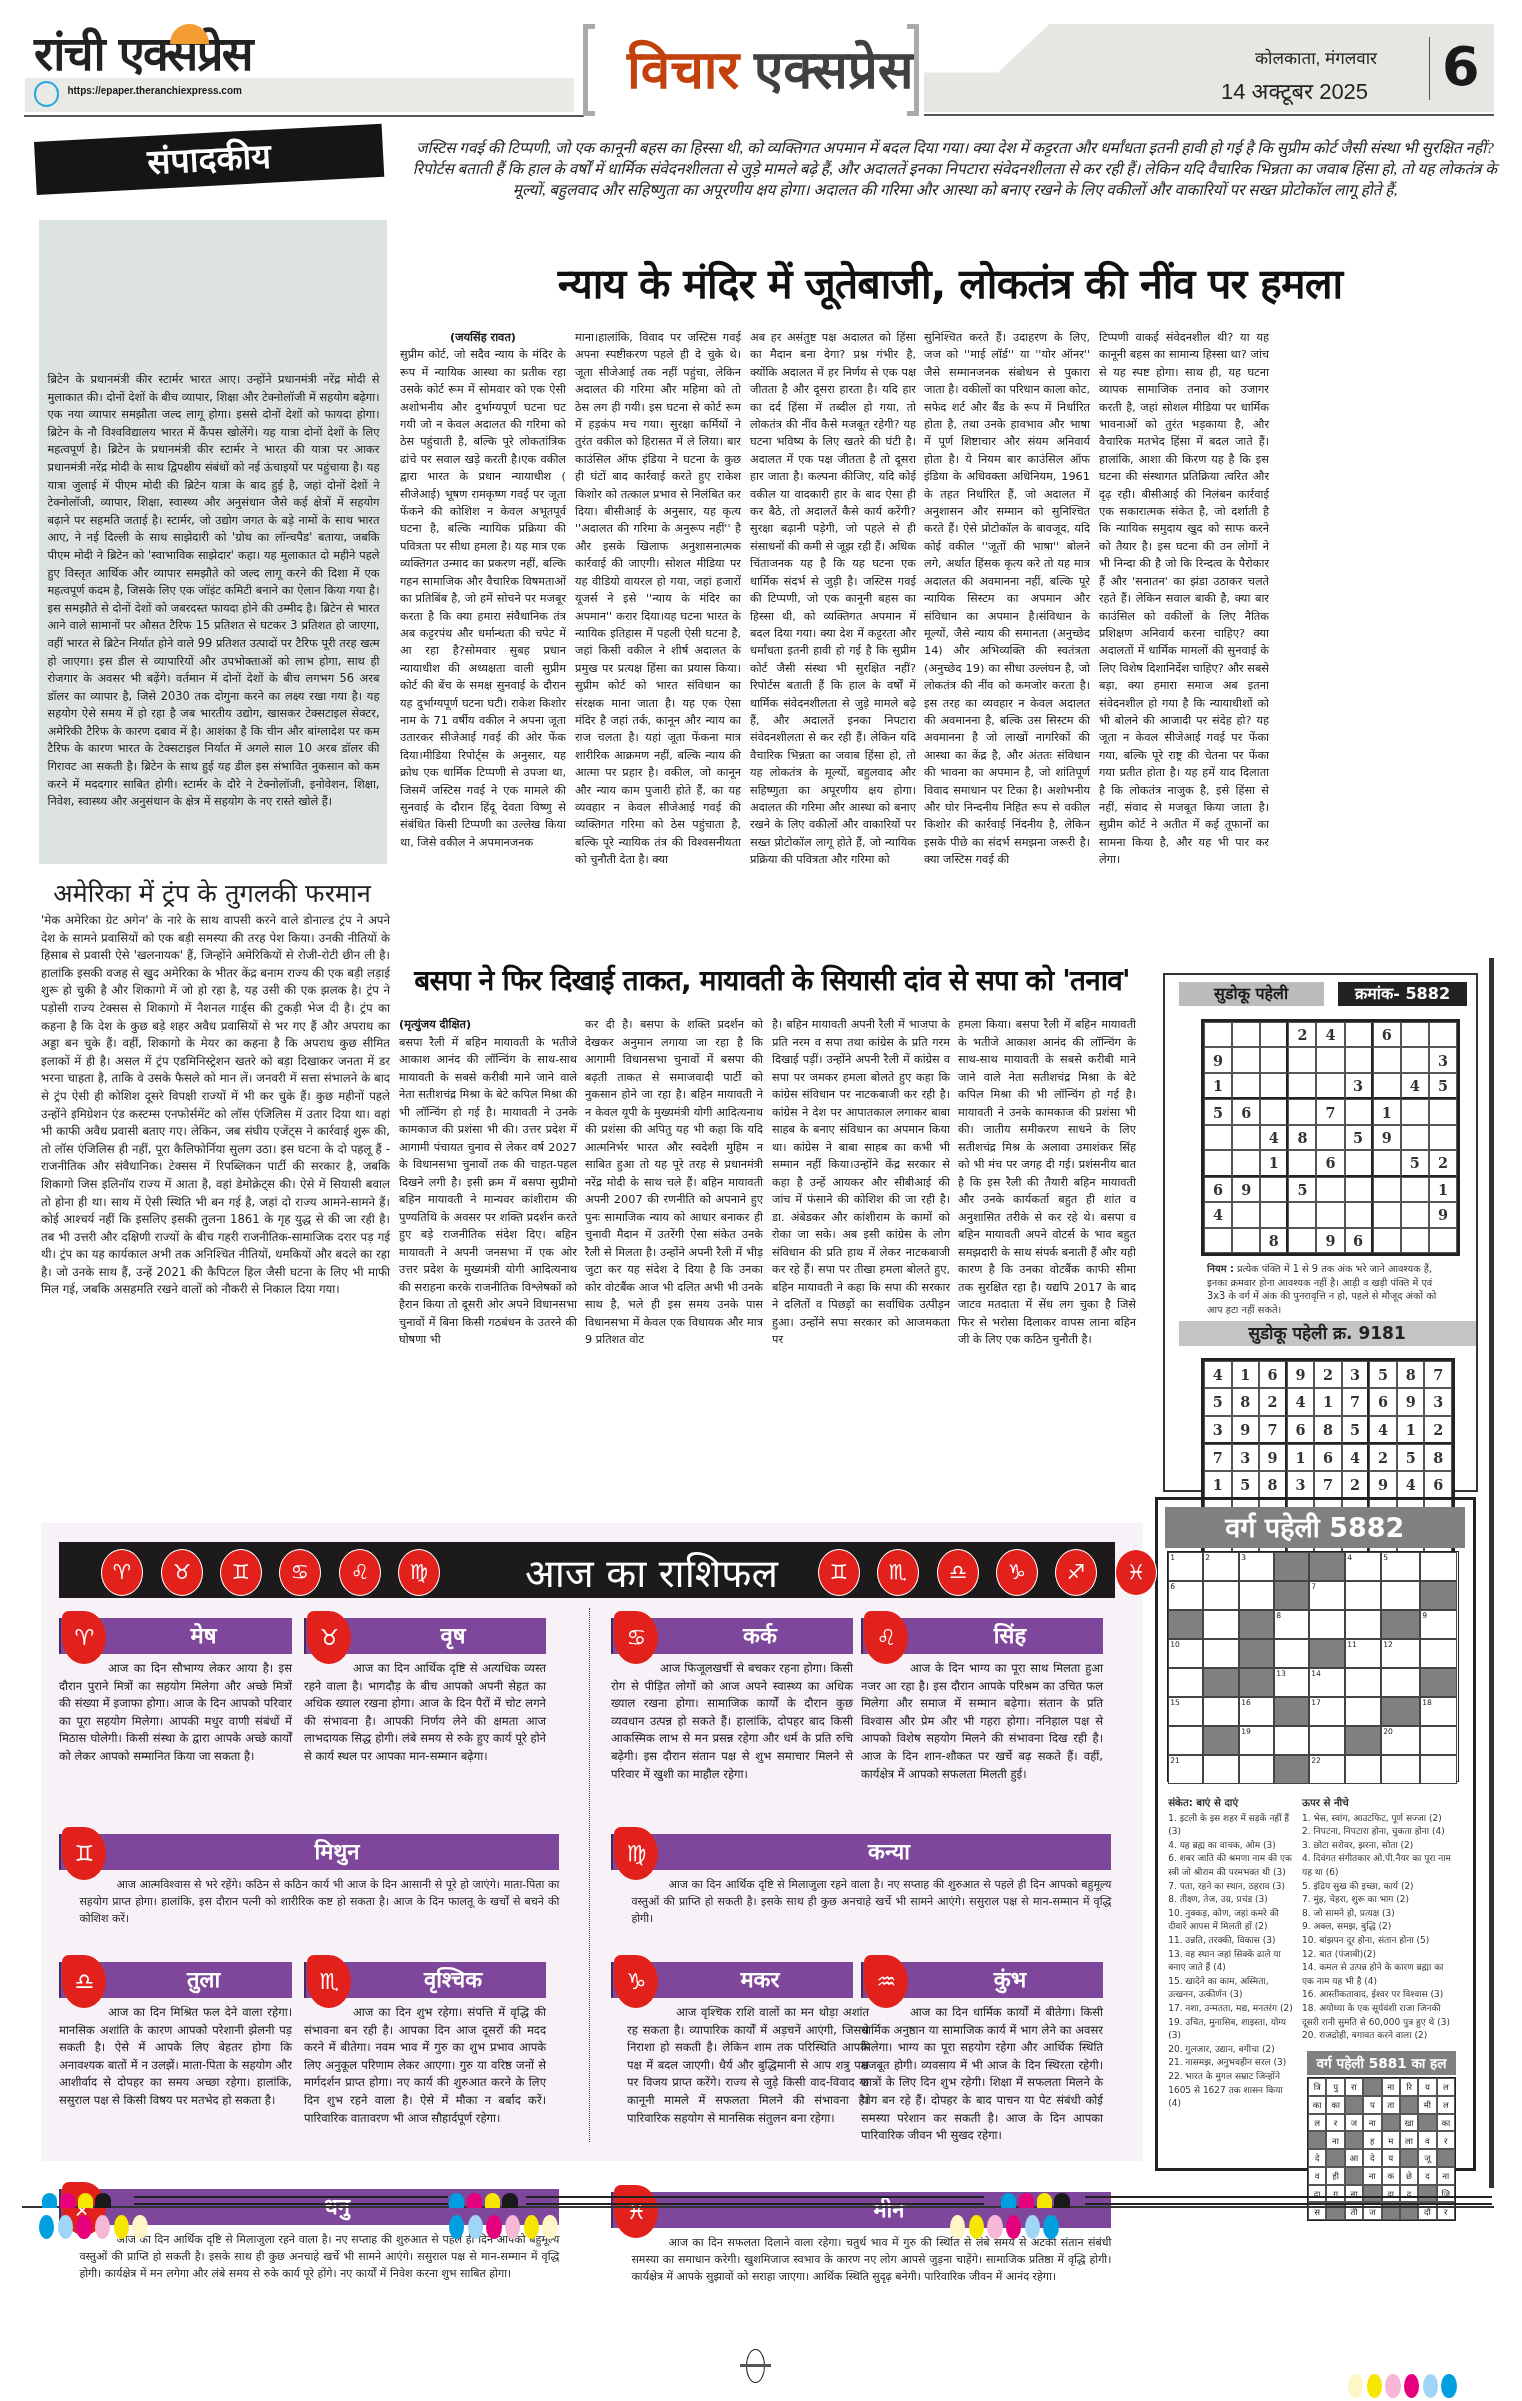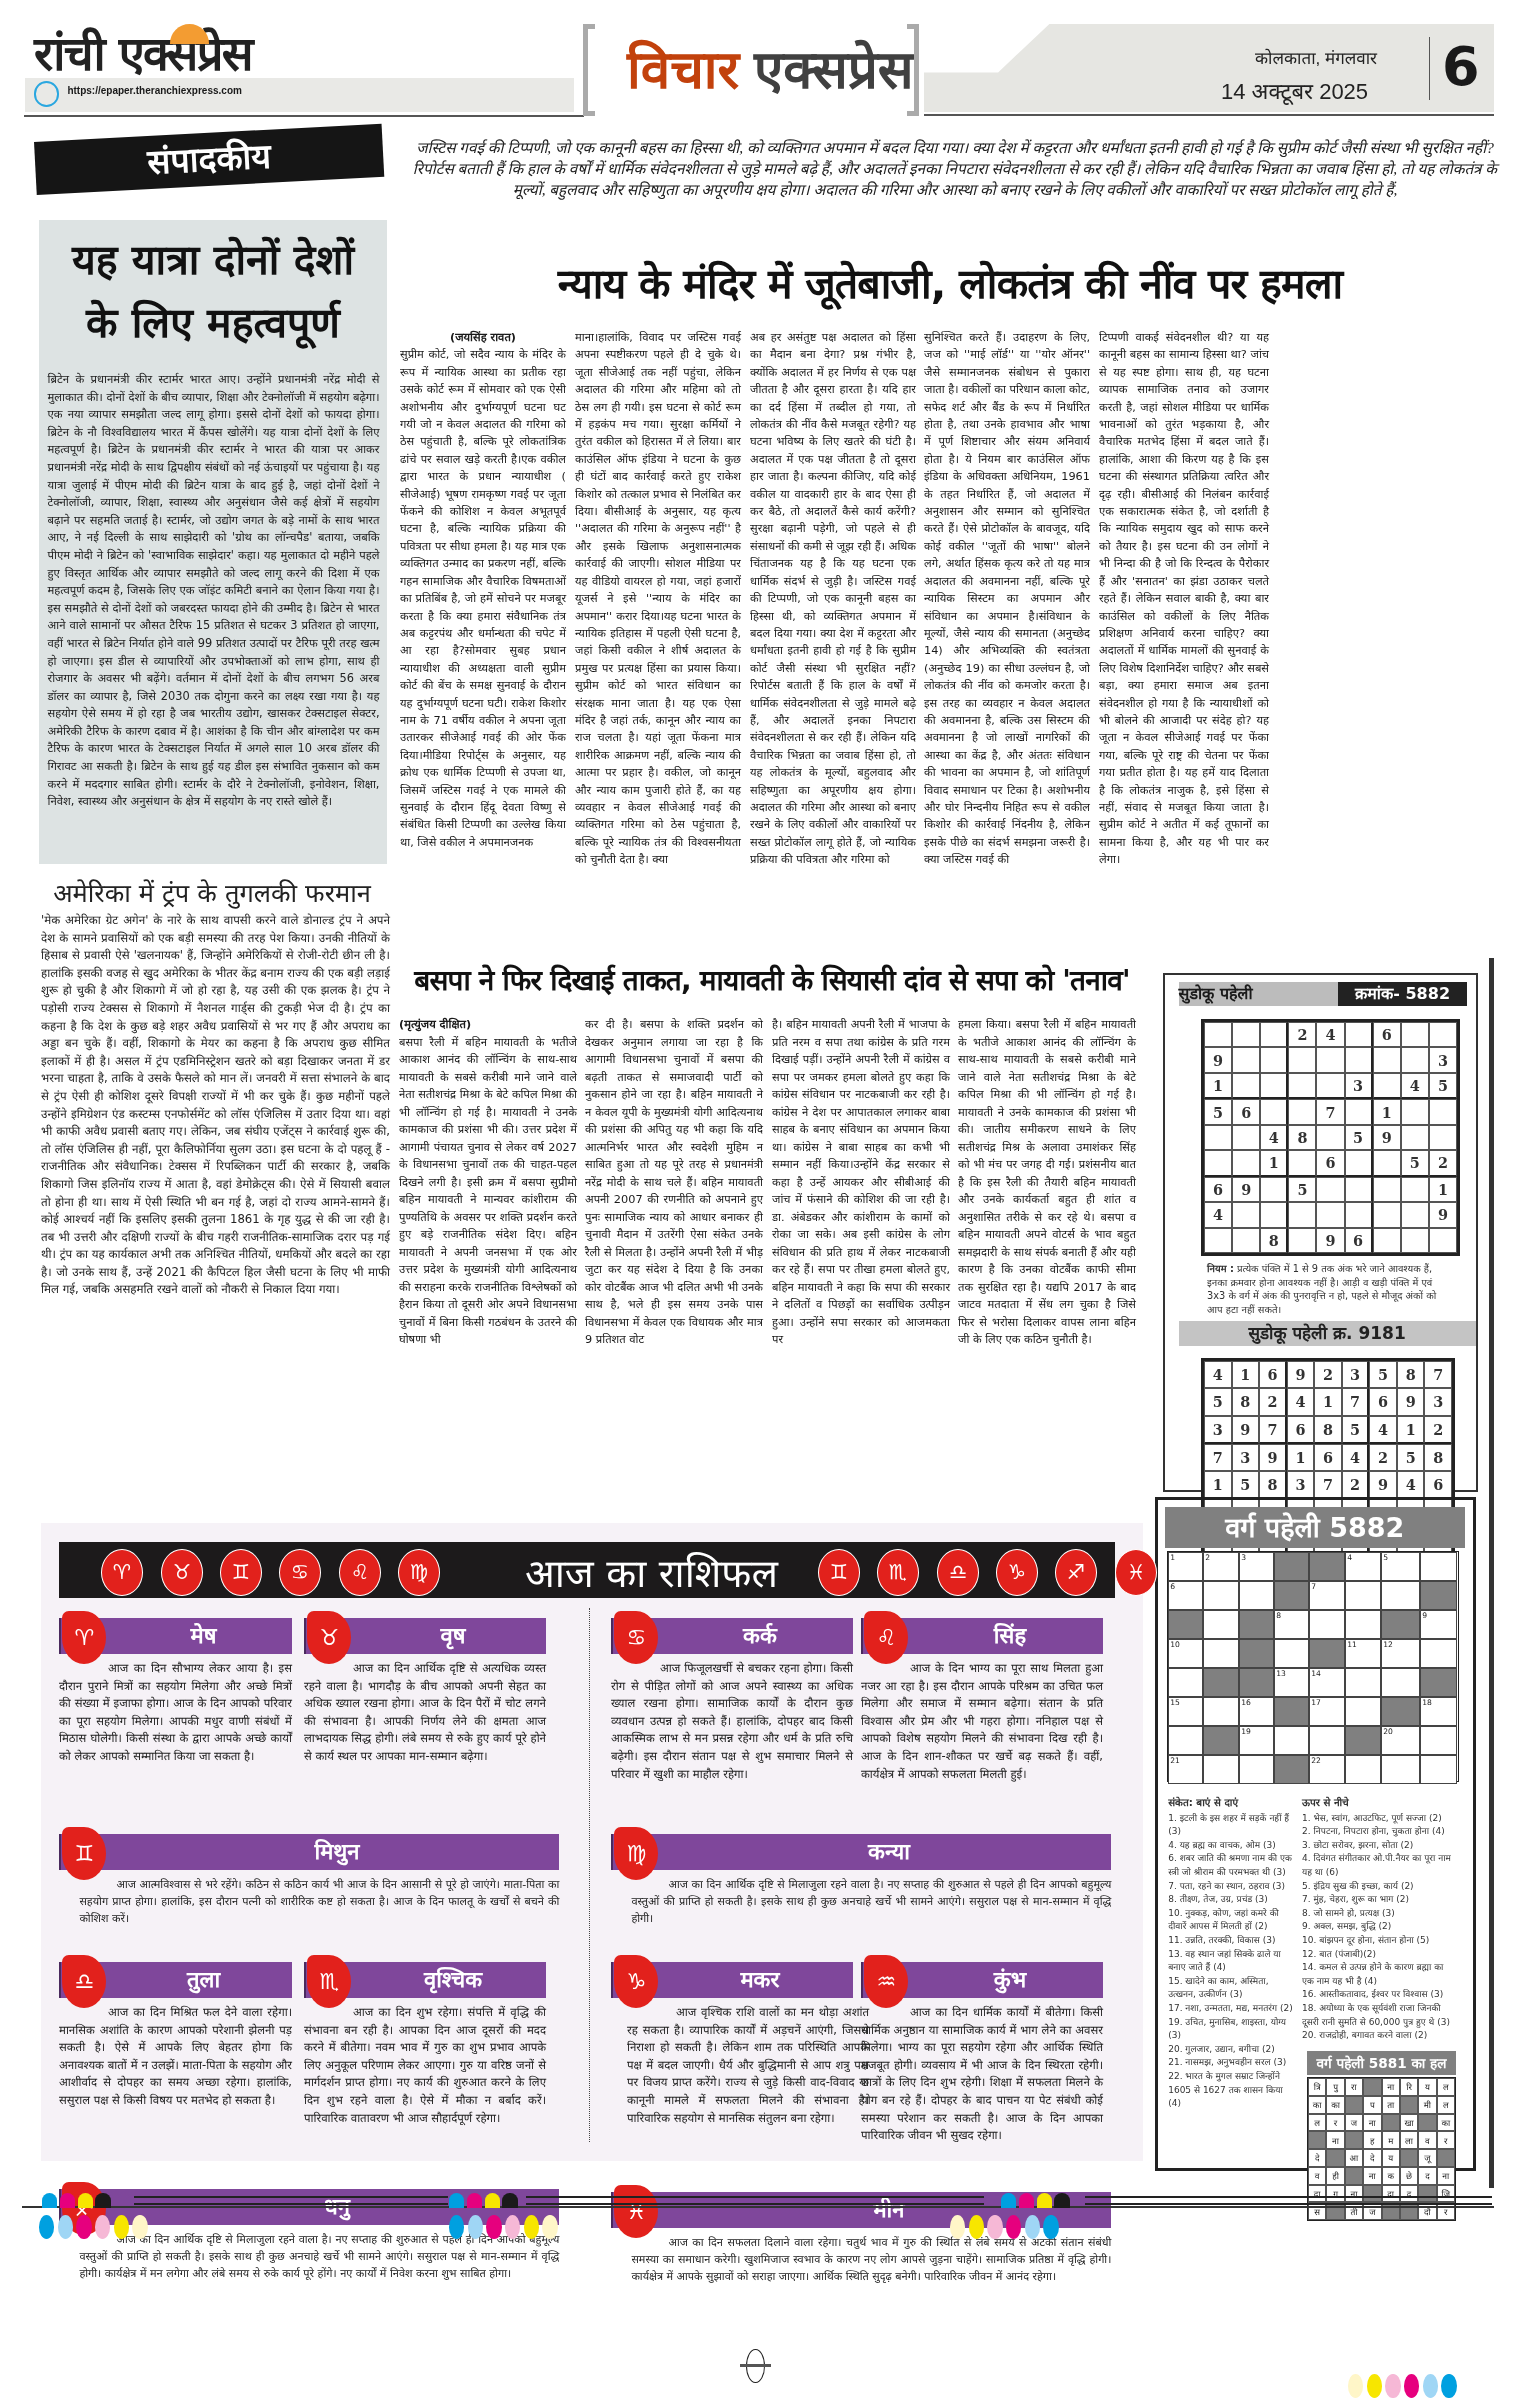--- a/index.html
+++ b/index.html
@@ -35,21 +35,21 @@
 #tr-head{left:34px;top:875px;width:356px;text-align:center;font-size:25.4px;color:#222}
 #tr-body{left:41px;top:912px;width:349px;font-size:11.7px;line-height:17.6px}
 #intro{left:404px;top:137px;width:1102px;font-style:italic;font-size:15.3px;line-height:21px;text-align:center;color:#222;font-family:"Liberation Serif",serif}
 #lead-head{left:399px;top:254px;width:1102px;text-align:center;font-size:41px;font-weight:bold;color:#111;letter-spacing:-0.8px}
 .lead-col{position:absolute;top:329px;width:166px;font-size:11.3px;line-height:17.4px;text-align:justify}
 
 #bsp-head{left:399px;top:960px;width:746px;text-align:center;font-size:28px;font-weight:bold;color:#111;letter-spacing:-0.8px}
 .bsp-col{position:absolute;top:1016px;width:178px;font-size:11.3px;line-height:17.5px;text-align:justify}
 #right-bar{left:1489px;top:958px;width:5.1px;height:1230px;background:#333}
 #sdk-box{left:1163px;top:973px;width:315px;height:519px;border:2.5px solid #333}
-#sdk-title{position:absolute;left:13.6px;top:6.8px;width:159px;height:24px;background:#bcbcbc;text-align:left;font-size:16px;font-weight:bold;line-height:24px}
+#sdk-title{position:absolute;left:13.6px;top:6.8px;width:145px;height:24px;background:#bcbcbc;text-align:center;font-size:16px;font-weight:bold;line-height:24px}
 #sdk-num{position:absolute;left:173px;top:6.8px;width:129px;height:24px;background:#222;color:#fff;text-align:center;font-size:16px;font-weight:bold;line-height:24px}
 .grid{position:absolute;display:grid;grid-template-columns:repeat(9,1fr);border:3.4px solid #222;background:#fff}
 .grid div{border:0.8px solid #555;display:flex;align-items:center;justify-content:center;font-weight:bold;font-family:"DejaVu Serif",serif;color:#333}
 .grid div.br{border-right:2.5px solid #222}
 .grid div.bb{border-bottom:2.5px solid #222}
 #sdk-grid{left:36px;top:44px;width:259px;height:237px}
 #sdk-grid div{font-size:14.4px}
 #sdk-rules{position:absolute;left:42px;top:287px;width:246px;font-size:9.8px;line-height:13.6px;color:#333}
 #sdk-rules b{font-weight:bold}
 #sdk-prev{position:absolute;left:13.6px;top:346px;width:297px;height:25.4px;background:#c4c4c4;text-align:center;font-size:17px;font-weight:bold;line-height:25.4px;color:#222}
@@ -110,21 +110,20 @@
 <div class="abs" id="date-rule"></div>
 <div class="abs" id="city">कोलकाता, मंगलवार</div>
 <div class="abs" id="date">14 अक्टूबर 2025</div>
 <div class="abs" id="page-no-sep"></div>
 <div class="abs" id="page-no">6</div>
 
 <div class="abs" id="ed-label">
     <span>संपादकीय</span>
   </div>
 <div class="abs" id="ed-box">
-  <div id="ed-head">यह यात्रा दोनों देशों के लिए महत्वपूर्ण</div>
   <div id="ed-body" class="body-text">ब्रिटेन के प्रधानमंत्री कीर स्टार्मर भारत आए। उन्होंने प्रधानमंत्री नरेंद्र मोदी से मुलाकात की। दोनों देशों के बीच व्यापार, शिक्षा और टेक्नोलॉजी में सहयोग बढ़ेगा। एक नया व्यापार समझौता जल्द लागू होगा। इससे दोनों देशों को फायदा होगा। ब्रिटेन के नौ विश्वविद्यालय भारत में कैंपस खोलेंगे। यह यात्रा दोनों देशों के लिए महत्वपूर्ण है। ब्रिटेन के प्रधानमंत्री कीर स्टार्मर ने भारत की यात्रा पर आकर प्रधानमंत्री नरेंद्र मोदी के साथ द्विपक्षीय संबंधों को नई ऊंचाइयों पर पहुंचाया है। यह यात्रा जुलाई में पीएम मोदी की ब्रिटेन यात्रा के बाद हुई है, जहां दोनों देशों ने टेक्नोलॉजी, व्यापार, शिक्षा, स्वास्थ्य और अनुसंधान जैसे कई क्षेत्रों में सहयोग बढ़ाने पर सहमति जताई है। स्टार्मर, जो उद्योग जगत के बड़े नामों के साथ भारत आए, ने नई दिल्ली के साथ साझेदारी को 'ग्रोथ का लॉन्चपैड' बताया, जबकि पीएम मोदी ने ब्रिटेन को 'स्वाभाविक साझेदार' कहा। यह मुलाकात दो महीने पहले हुए विस्तृत आर्थिक और व्यापार समझौते को जल्द लागू करने की दिशा में एक महत्वपूर्ण कदम है, जिसके लिए एक जॉइंट कमिटी बनाने का ऐलान किया गया है। इस समझौते से दोनों देशों को जबरदस्त फायदा होने की उम्मीद है। ब्रिटेन से भारत आने वाले सामानों पर औसत टैरिफ 15 प्रतिशत से घटकर 3 प्रतिशत हो जाएगा, वहीं भारत से ब्रिटेन निर्यात होने वाले 99 प्रतिशत उत्पादों पर टैरिफ पूरी तरह खत्म हो जाएगा। इस डील से व्यापारियों और उपभोक्ताओं को लाभ होगा, साथ ही रोजगार के अवसर भी बढ़ेंगे। वर्तमान में दोनों देशों के बीच लगभग 56 अरब डॉलर का व्यापार है, जिसे 2030 तक दोगुना करने का लक्ष्य रखा गया है। यह सहयोग ऐसे समय में हो रहा है जब भारतीय उद्योग, खासकर टेक्सटाइल सेक्टर, अमेरिकी टैरिफ के कारण दबाव में है। आशंका है कि चीन और बांग्लादेश पर कम टैरिफ के कारण भारत के टेक्सटाइल निर्यात में अगले साल 10 अरब डॉलर की गिरावट आ सकती है। ब्रिटेन के साथ हुई यह डील इस संभावित नुकसान को कम करने में मददगार साबित होगी। स्टार्मर के दौरे ने टेक्नोलॉजी, इनोवेशन, शिक्षा, निवेश, स्वास्थ्य और अनुसंधान के क्षेत्र में सहयोग के नए रास्ते खोले हैं।</div>
 </div>
 
 <div class="abs" id="tr-head">अमेरिका में ट्रंप के तुगलकी फरमान</div>
 <div class="abs body-text" id="tr-body">'मेक अमेरिका ग्रेट अगेन' के नारे के साथ वापसी करने वाले डोनाल्ड ट्रंप ने अपने देश के सामने प्रवासियों को एक बड़ी समस्या की तरह पेश किया। उनकी नीतियों के हिसाब से प्रवासी ऐसे 'खलनायक' हैं, जिन्होंने अमेरिकियों से रोजी-रोटी छीन ली है। हालांकि इसकी वजह से खुद अमेरिका के भीतर केंद्र बनाम राज्य की एक बड़ी लड़ाई शुरू हो चुकी है और शिकागो में जो हो रहा है, यह उसी की एक झलक है। ट्रंप ने पड़ोसी राज्य टेक्सस से शिकागो में नैशनल गार्ड्स की टुकड़ी भेज दी है। ट्रंप का कहना है कि देश के कुछ बड़े शहर अवैध प्रवासियों से भर गए हैं और अपराध का अड्डा बन चुके हैं। वहीं, शिकागो के मेयर का कहना है कि अपराध कुछ सीमित इलाकों में ही है। असल में ट्रंप एडमिनिस्ट्रेशन खतरे को बड़ा दिखाकर जनता में डर भरना चाहता है, ताकि वे उसके फैसले को मान लें। जनवरी में सत्ता संभालने के बाद से ट्रंप ऐसी ही कोशिश दूसरे विपक्षी राज्यों में भी कर चुके हैं। कुछ महीनों पहले उन्होंने इमिग्रेशन एंड कस्टम्स एनफोर्समेंट को लॉस एंजिलिस में उतार दिया था। वहां भी काफी अवैध प्रवासी बताए गए। लेकिन, जब संघीय एजेंट्स ने कार्रवाई शुरू की, तो लॉस एंजिलिस ही नहीं, पूरा कैलिफोर्निया सुलग उठा। इस घटना के दो पहलू हैं - राजनीतिक और संवैधानिक। टेक्सस में रिपब्लिकन पार्टी की सरकार है, जबकि शिकागो जिस इलिनॉय राज्य में आता है, वहां डेमोक्रेट्स की। ऐसे में सियासी बवाल तो होना ही था। साथ में ऐसी स्थिति भी बन गई है, जहां दो राज्य आमने-सामने हैं। कोई आश्चर्य नहीं कि इसलिए इसकी तुलना 1861 के गृह युद्ध से की जा रही है। तब भी उत्तरी और दक्षिणी राज्यों के बीच गहरी राजनीतिक-सामाजिक दरार पड़ गई थी। ट्रंप का यह कार्यकाल अभी तक अनिश्चित नीतियों, धमकियों और बदले का रहा है। जो उनके साथ हैं, उन्हें 2021 की कैपिटल हिल जैसी घटना के लिए भी माफी मिल गई, जबकि असहमति रखने वालों को नौकरी से निकाल दिया गया।</div>
 
 <div class="abs" id="intro">जस्टिस गवई की टिप्पणी, जो एक कानूनी बहस का हिस्सा थी, को व्यक्तिगत अपमान में बदल दिया गया। क्या देश में कट्टरता और धर्मांधता इतनी हावी हो गई है कि सुप्रीम कोर्ट जैसी संस्था भी सुरक्षित नहीं? रिपोर्टस बताती हैं कि हाल के वर्षों में धार्मिक संवेदनशीलता से जुड़े मामले बढ़े हैं, और अदालतें इनका निपटारा संवेदनशीलता से कर रही हैं। लेकिन यदि वैचारिक भिन्नता का जवाब हिंसा हो, तो यह लोकतंत्र के मूल्यों, बहुलवाद और सहिष्णुता का अपूरणीय क्षय होगा। अदालत की गरिमा और आस्था को बनाए रखने के लिए वकीलों और वाकारियों पर सख्त प्रोटोकॉल लागू होते हैं,</div>
 <div class="abs" id="lead-head">न्याय के मंदिर में जूतेबाजी, लोकतंत्र की नींव पर हमला</div>
 <div class="lead-col" style="left:400px">
   <div style="text-align:center;font-weight:bold">(जयसिंह रावत)</div>

